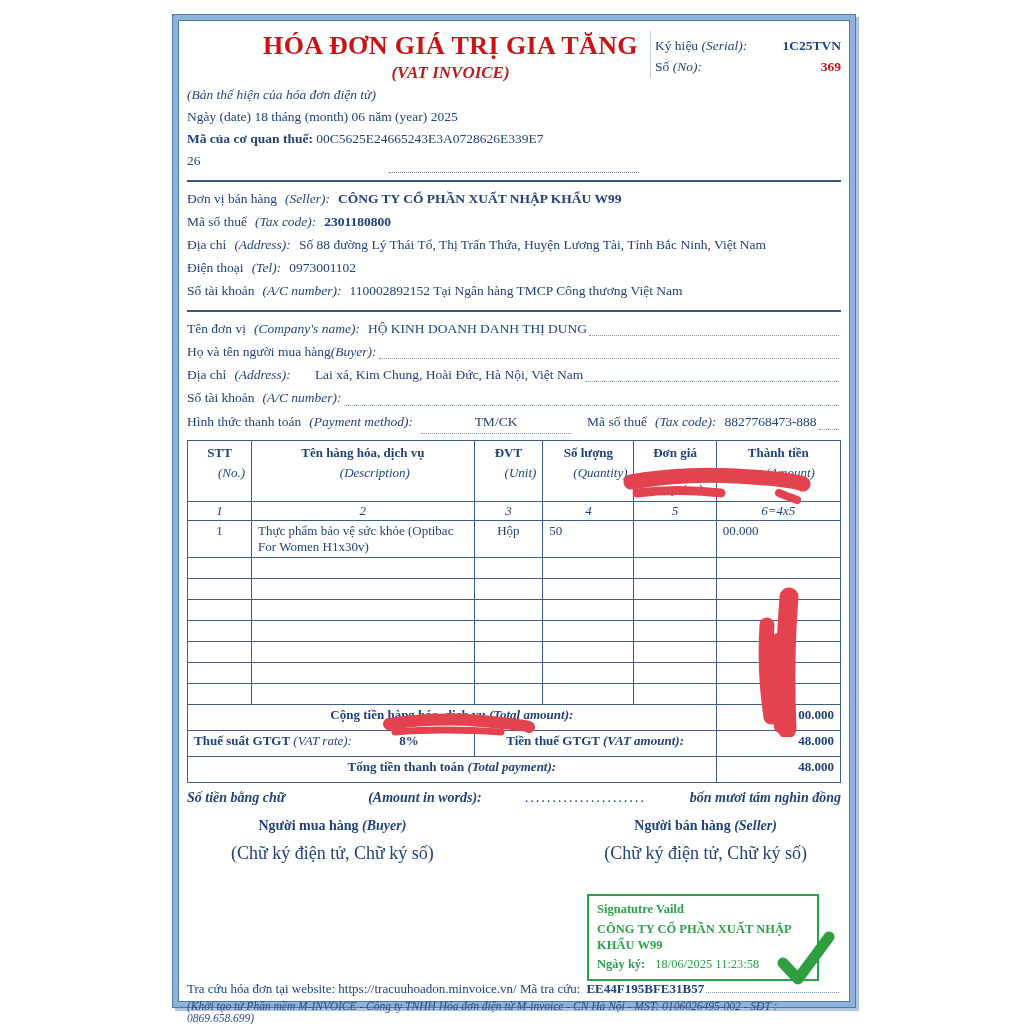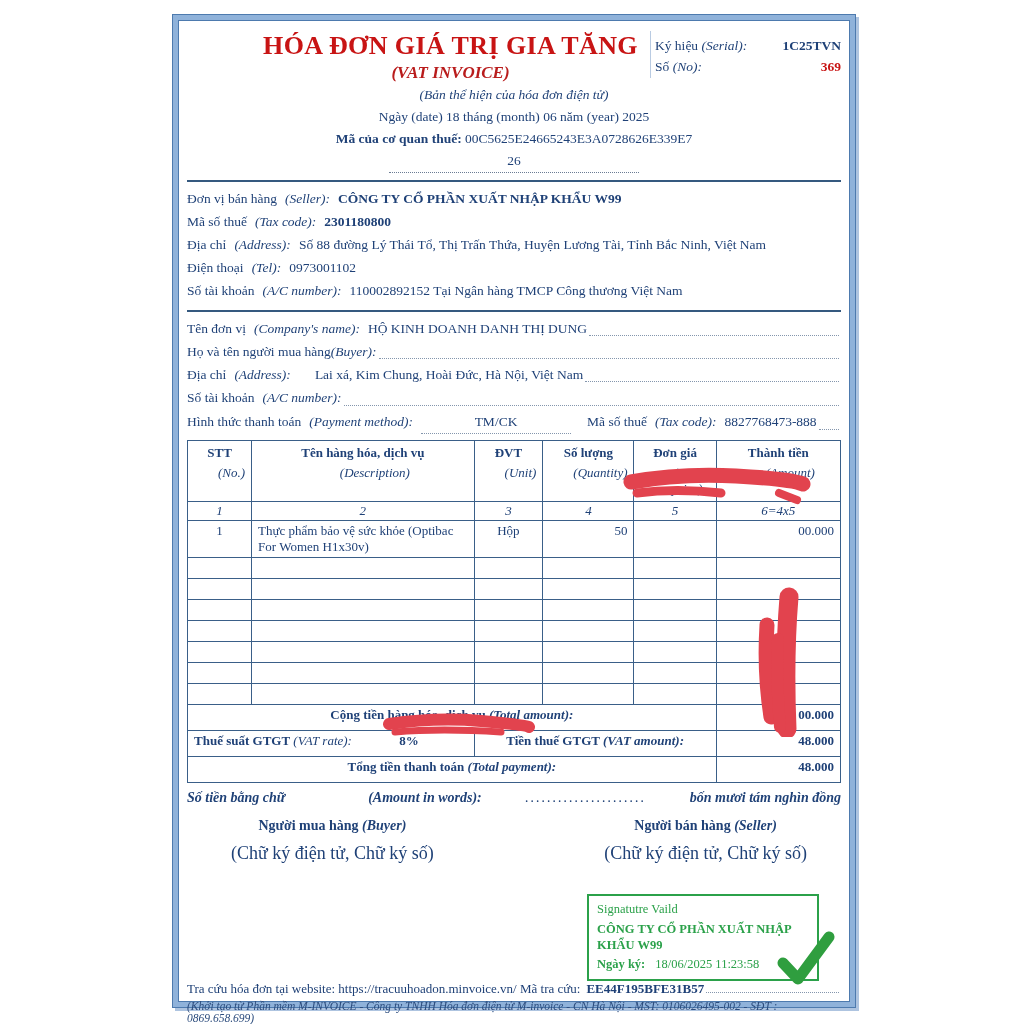--- a/index.html
+++ b/index.html
@@ -15,58 +15,58 @@
   }
   
   .hdr{display:flex;align-items:flex-start;}
   .hdr-left{flex:1;text-align:center;padding-left:64px;}
   .title{font-size:26px;font-weight:bold;color:#c81414;letter-spacing:.4px;}
   .subtitle{font-size:17px;font-weight:bold;font-style:italic;color:#b91c1c;margin-top:2px;}
   .serial{width:186px;border-left:1px solid #b9cbe2;padding-left:4px;font-size:13.5px;padding-top:5px;line-height:1.55;}
   .serial-row{display:flex;justify-content:space-between;}
   .serial-val{font-weight:bold;}
   .no-val{color:#c81414;font-weight:bold;}
-  .center-line{text-align:center;font-size:13.5px;margin-top:3px;line-height:1.4;}
+  .center-line{font-size:13.5px;margin-top:3px;line-height:1.4;}
   .note{font-style:italic;}
   .dotted-underline{width:250px;margin:1px auto 0;border-bottom:1.5px dotted #6b7c94;height:2px;}
   .sep{border-top:1px solid #35597f;border-bottom:1px solid #35597f;height:2.5px;margin:7px 0 5px;}
   
   .info{font-size:13.5px;}
   .iline{display:flex;align-items:baseline;line-height:1.72;white-space:nowrap;}
   .en{font-style:italic;}
   .b{font-weight:bold;}
   .sp{display:inline-block;width:8px;}
   .dots{flex:1;border-bottom:1px dotted #8496ad;align-self:flex-end;margin:0 2px 4px;}
   .pm-center{display:inline-block;min-width:150px;text-align:center;border-bottom:1px dotted #8496ad;}
   
   table{border-collapse:collapse;width:100%;margin-top:6px;font-size:13px;}
   th,td{border:1px solid #3a5f88;padding:2px 6px;vertical-align:top;}
   thead th{text-align:center;font-weight:bold;padding-top:4px;}
   thead th .en{display:block;font-weight:normal;margin-top:4px;padding-bottom:2px;margin-left:24px;}
   .colnum td{text-align:center;font-style:italic;padding:1px 4px;}
   .c-stt{width:4.5%;} .c-desc{width:41.5%;} .c-unit{width:9%;} .c-qty{width:10%;} .c-price{width:13.5%;} .c-amt{width:21.5%;}
   .r1 td{height:32px;}
   .t-center{text-align:center;}
-  .t-right{text-align:right;}
+  .t-right{}
   .empty td{height:20px;padding:0 6px;}
   .tot td{height:21px;}
   .tot-label{text-align:center;font-weight:bold;}
   .tot-val{text-align:right;font-weight:bold;}
   .vat-left .pct{font-weight:bold;margin-left:44px;}
   
   .words{display:flex;align-items:baseline;font-size:14px;margin-top:7px;font-weight:bold;font-style:italic;white-space:nowrap;justify-content:space-between;}
   .words .cover-dots{letter-spacing:2px;margin:0 6px;font-weight:normal;}
   .sigs{display:flex;justify-content:space-between;padding:12px 34px 0 44px;text-align:center;}
   .sig-title{font-size:14px;font-weight:bold;}
   .sig-title .en{font-weight:bold;}
   .sig-note{font-size:18px;margin-top:9px;}
   
   .svbox{align-self:flex-end;margin:30px 22px 0 0;width:212px;border:2px solid #2ba14a;
          padding:6px 8px 7px;color:#2ba14a;position:relative;background:#fff;}
-  .sv-title{font-weight:normal;font-size:12.5px;}
+  .sv-title{font-weight:bold;font-size:12.5px;}
   .sv-company{font-weight:bold;font-size:12.5px;margin-top:4px;line-height:1.3;}
   .sv-date{margin-top:4px;font-size:12.5px;}
   .sv-date .dl{font-weight:bold;margin-right:10px;}
   .check{position:absolute;right:-18px;bottom:-12px;width:62px;height:62px;}
   
   .footer{margin-top:auto;font-size:13px;padding-bottom:2px;}
   .f1{display:flex;align-items:baseline;white-space:nowrap;}
   .f1 .code{font-weight:bold;margin-left:6px;}
   .f2{font-style:italic;font-size:11.5px;margin-top:3px;color:#2c4c7d;}
   

